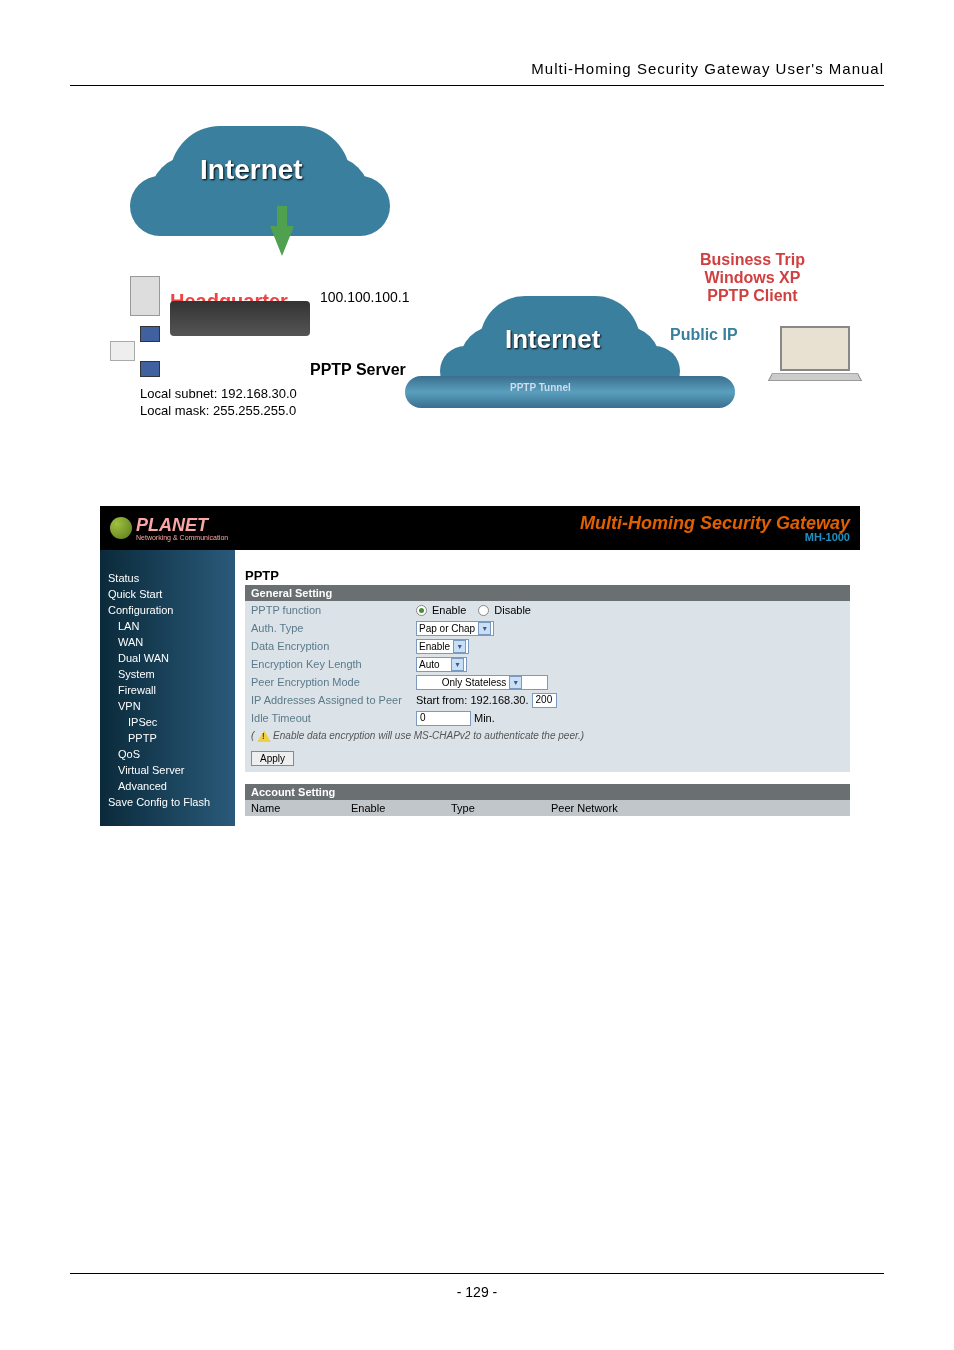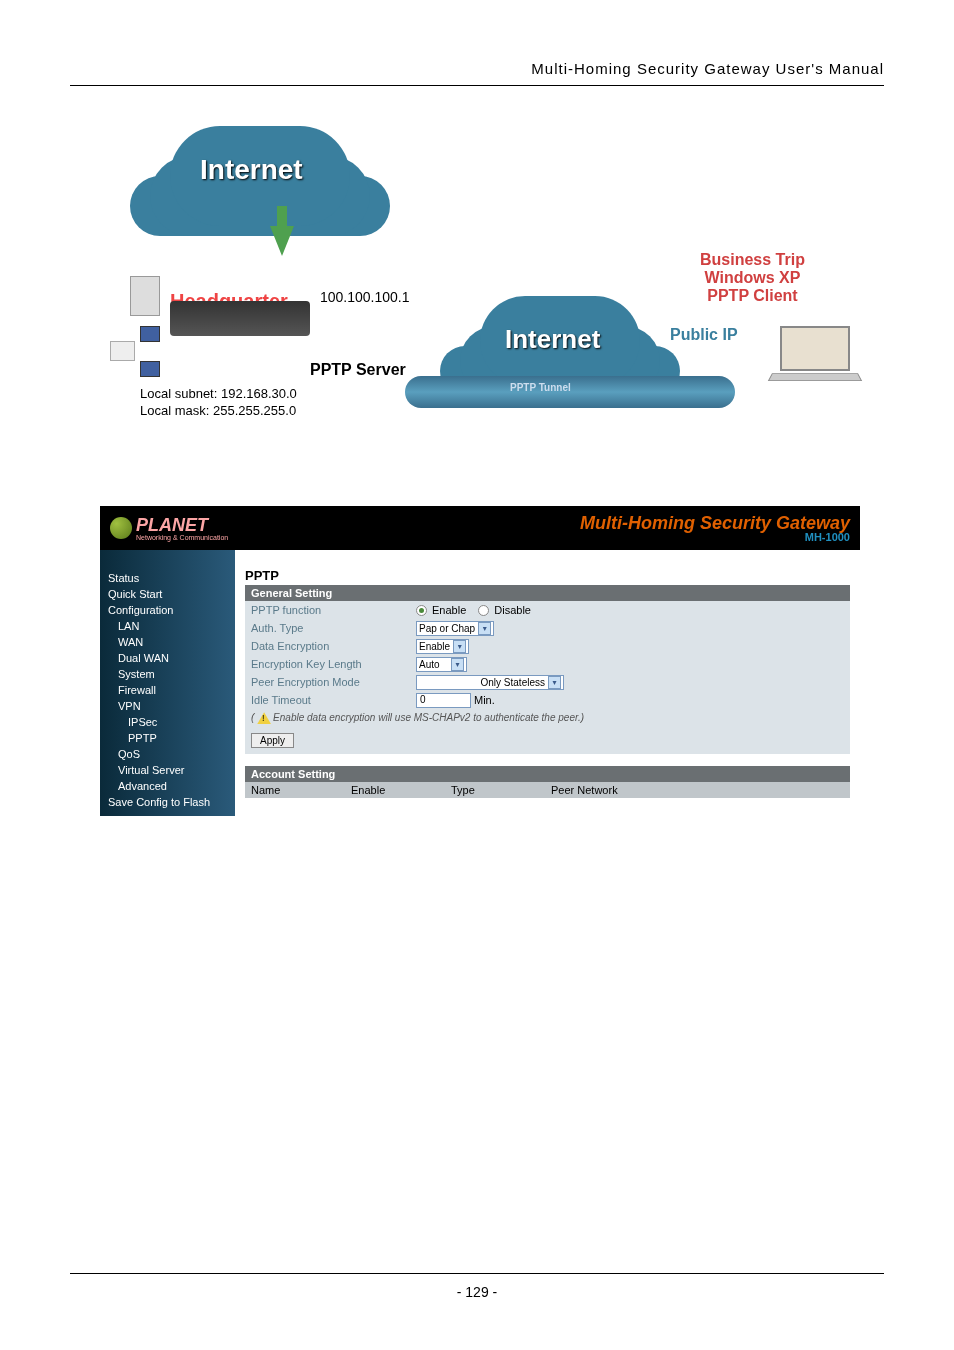--- a/index.html
+++ b/index.html
@@ -513,24 +513,31 @@
             <div class="form-val">
               <span class="fake-select">
                 <span>Auto</span>&nbsp;&nbsp;&nbsp;
                 <span class="sel-arrow">▾</span>
               </span>
             </div>
           </div>
           <div class="form-row">
             <div class="form-label">Peer Encryption Mode</div>
             <div class="form-val">
-              <span class="fake-select" style="width:148px;justify-content:flex-end;">
+              <span class="fake-select" style="width:132px;justify-content:center;">
                 <span>Only Stateless</span>
                 <span class="sel-arrow">▾</span>
               </span>
+            </div>
+          </div>
+          <div class="form-row">
+            <div class="form-label">IP Addresses Assigned to Peer</div>
+            <div class="form-val">
+              <span>Start from: 192.168.30.</span>
+              <span class="fake-input" style="width:25px;">200</span>
             </div>
           </div>
           <div class="form-row">
             <div class="form-label">Idle Timeout</div>
             <div class="form-val">
               <span class="fake-input" style="width:55px;">0</span>
               <span>Min.</span>
             </div>
           </div>
           <div class="warn-row">

